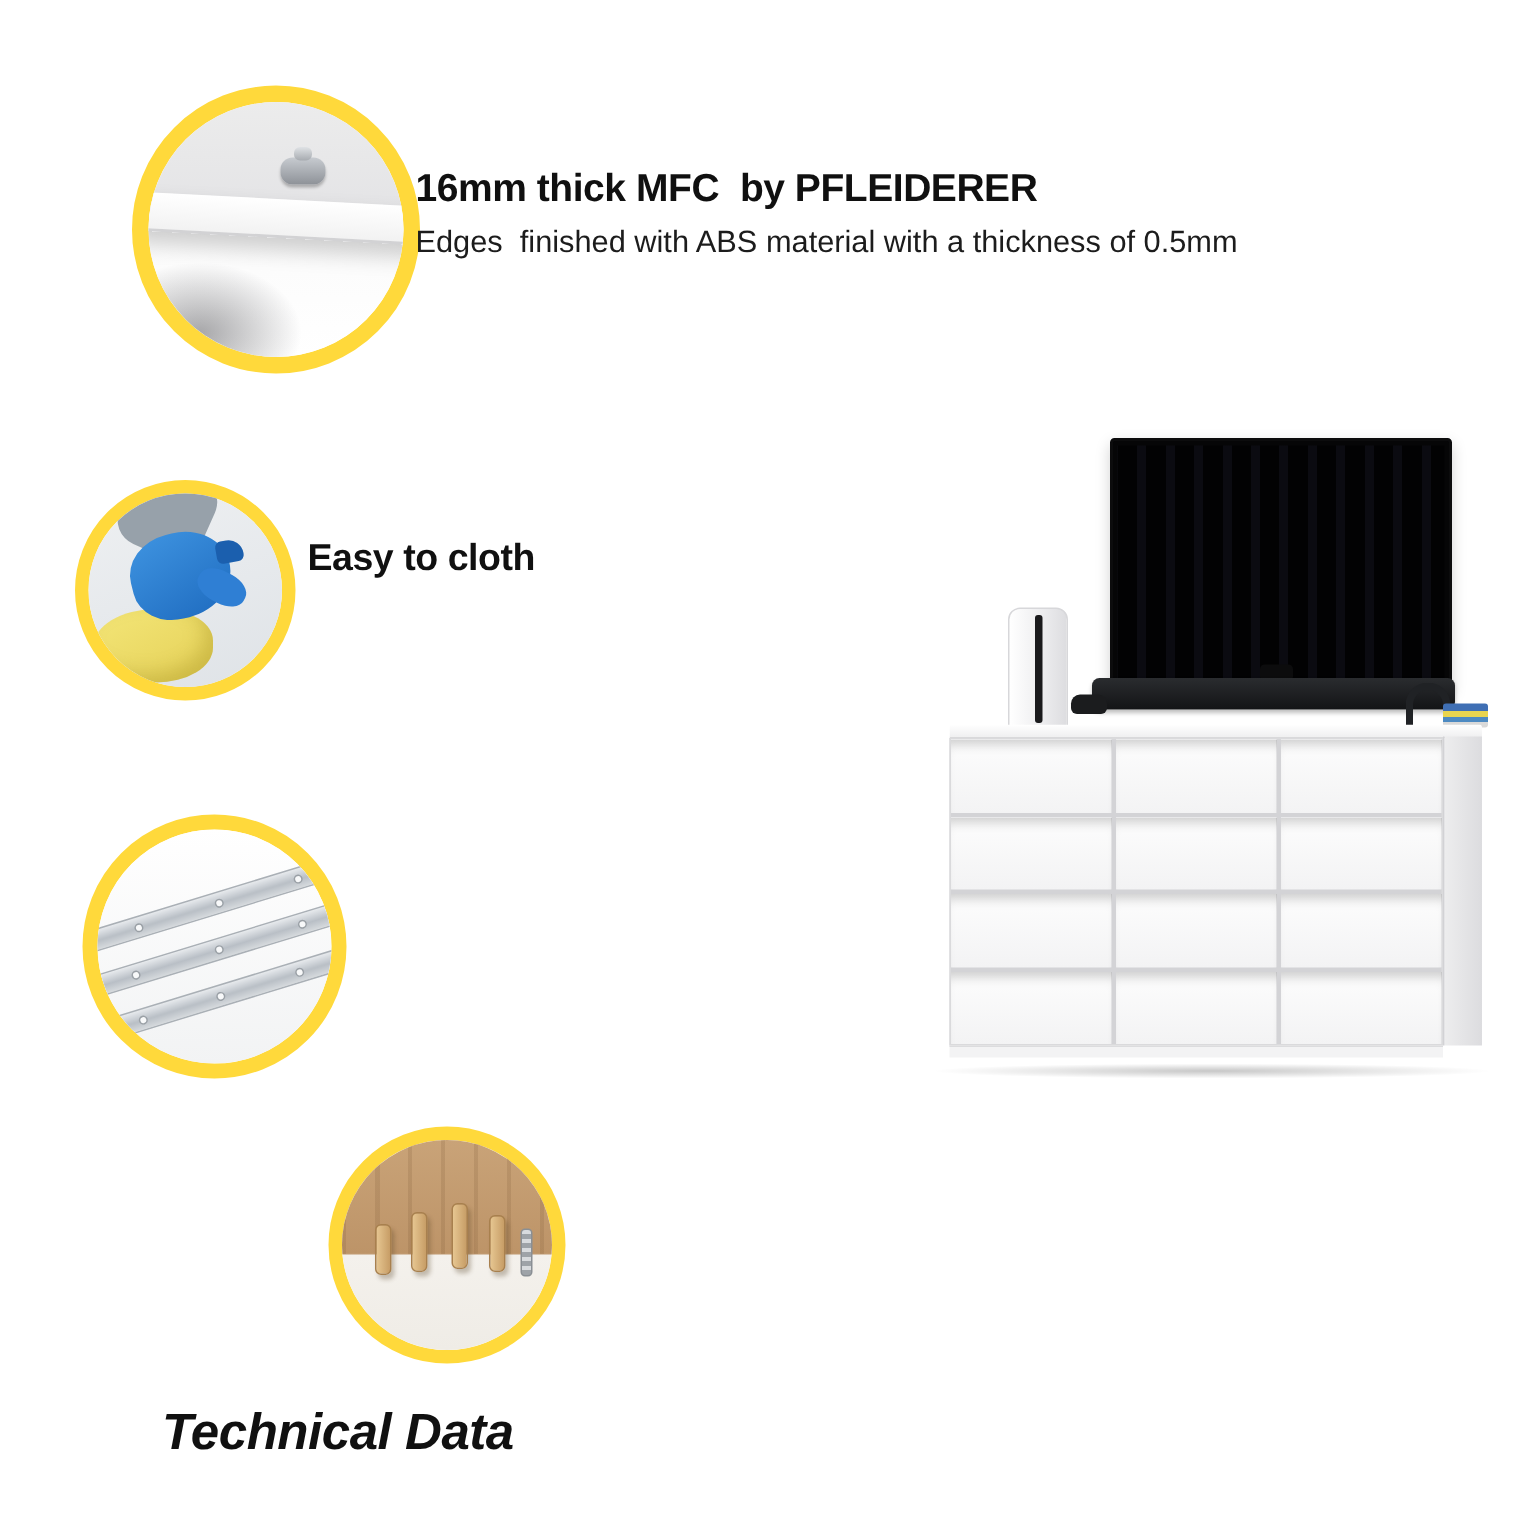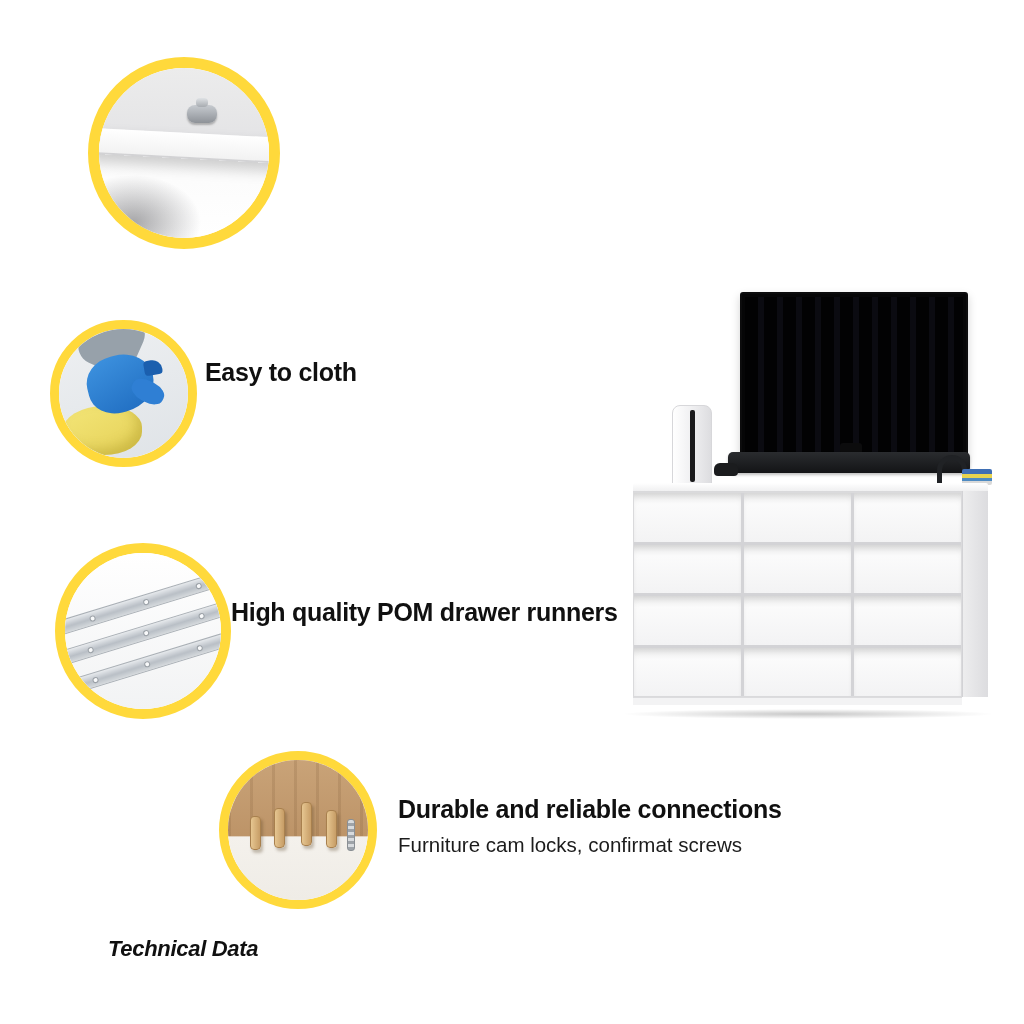--- a/index.html
+++ b/index.html
@@ -105,34 +105,38 @@
   .drawers{position:absolute;left:0;top:9px;width:329px;height:205px;display:grid;
       grid-template-columns:repeat(3,1fr);grid-template-rows:repeat(4,1fr);gap:3px;background:#d3d3d6;
       border:1px solid #dadadc;}
   .drawer{background:linear-gradient(180deg,#fdfdfd,#f3f3f4);
       box-shadow:inset 0 8px 8px -5px rgba(0,0,0,.20);}
   .plinth{position:absolute;left:0;top:214px;width:329px;height:8px;background:#f3f3f4;border-top:1px solid #dcdcde;}
   .floor-shadow{position:absolute;left:-6px;top:424px;width:372px;height:10px;border-radius:50%;
       background:radial-gradient(closest-side,rgba(0,0,0,.22),rgba(0,0,0,0));}
 
   
-  .technical{position:absolute;left:108px;top:936px;font-size:22px;font-weight:700;font-style:italic;letter-spacing:-.3px;}
+  .technical{position:absolute;left:108px;top:936px;font-size:34px;font-weight:700;font-style:italic;letter-spacing:-.3px;}
   .brand{position:absolute;right:97px;top:930px;font-size:35px;font-weight:700;letter-spacing:-.8px;}
 </style>
 </head>
 <body>
 
 <div class="canvas">
 
   <div class="circle c1">
     <div class="art art-edge">
       <div class="panel"></div>
       <div class="connector"></div>
       <div class="dark"></div>
     </div>
+  </div>
+  <div class="ftext t1">
+    <h2>16mm thick MFC  by PFLEIDERER</h2>
+    <p>Edges  finished with ABS material with a thickness of 0.5mm</p>
   </div>
 
   <div class="circle c2">
     <div class="art art-clean">
       <div class="sleeve"></div>
       <div class="cloth"></div>
       <div class="glove"></div>
       <div class="thumb"></div>
       <div class="spray"></div>
     </div>
@@ -154,36 +158,31 @@
           <i></i>
         </div>
       <div class="rail r3">
           <i></i>
           <i></i>
           <i></i>
         </div>
     </div>
   </div>
   <div class="ftext t3">
-    <h2>High quality POM drawer runners</h2>
   </div>
 
   <div class="circle c4">
     <div class="art art-cam">
       <div class="grain"></div>
       <div class="dowel d1"></div>
       <div class="dowel d2"></div>
       <div class="dowel d3"></div>
       <div class="dowel d4"></div>
       <div class="screw"></div>
     </div>
-  </div>
-  <div class="ftext t4">
-    <h2>Durable and reliable connections</h2>
-    <p>Furniture cam locks, confirmat screws</p>
   </div>
 
   <div class="product">
     <div class="tv">
       <div class="screen"></div>
       <div class="leg left"></div>
       <div class="leg right"></div>
     </div>
     <div class="ps5"></div>
     <div class="camera"></div>

